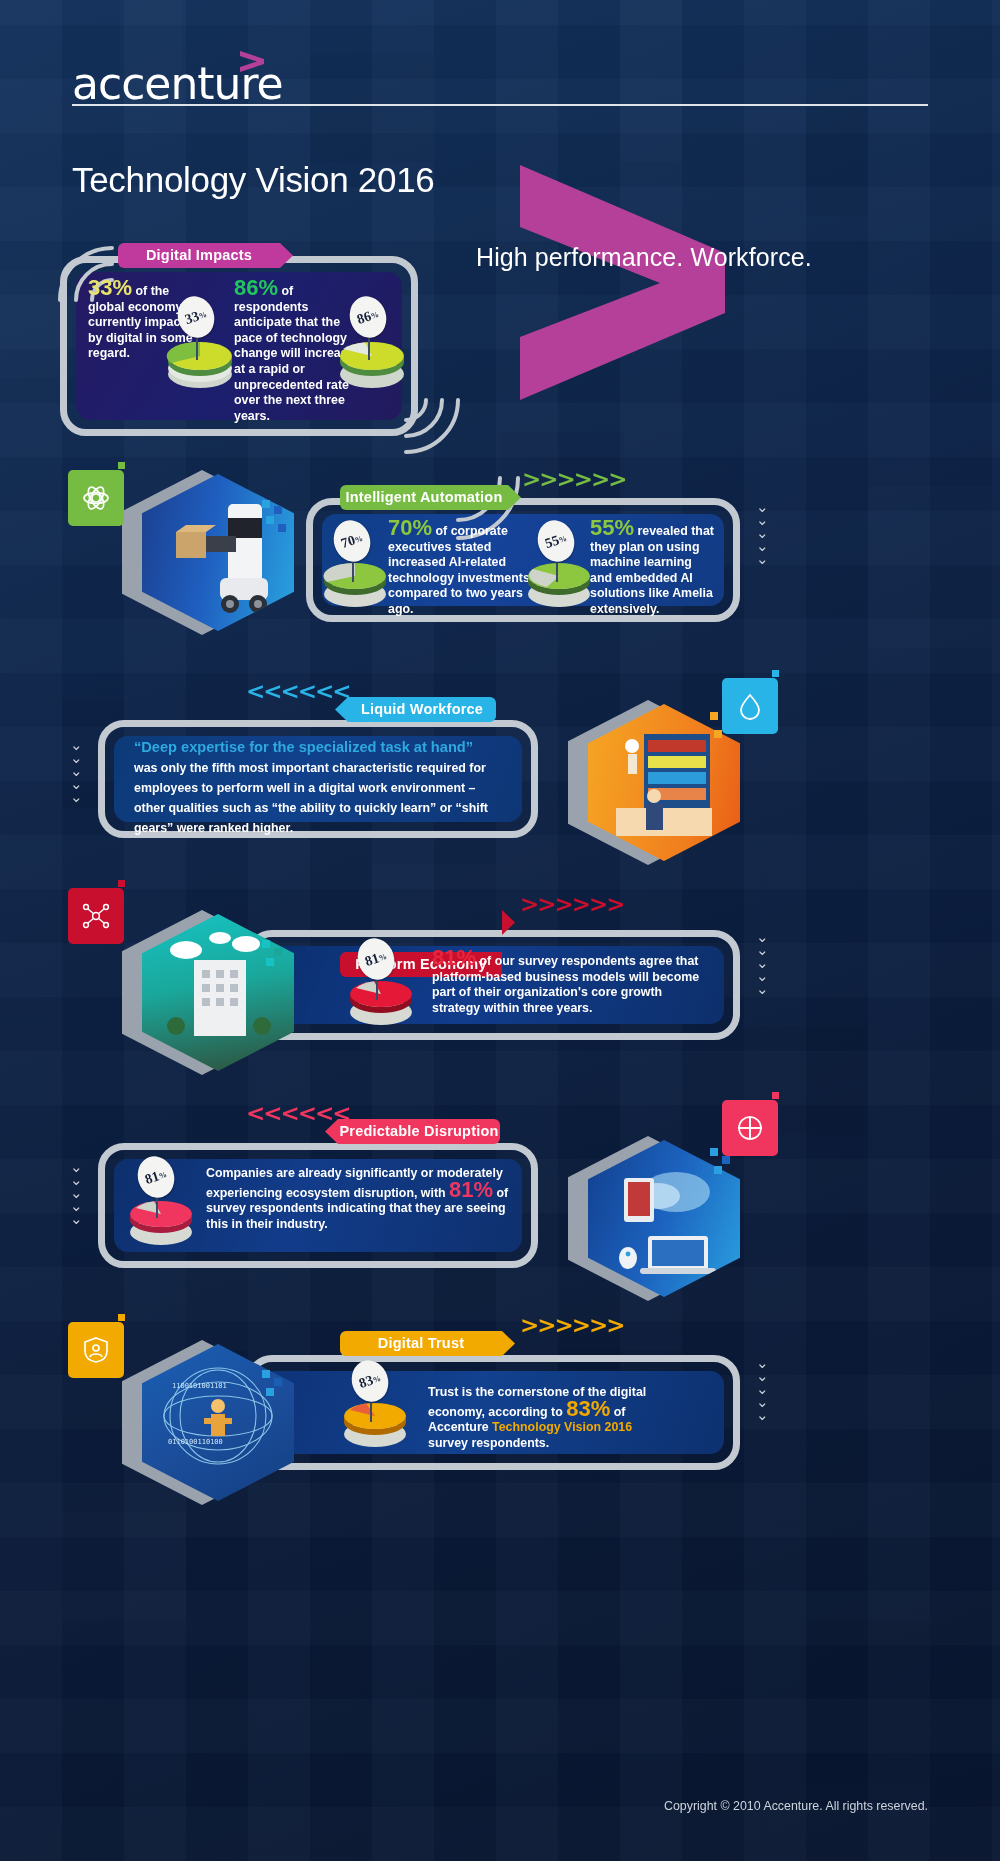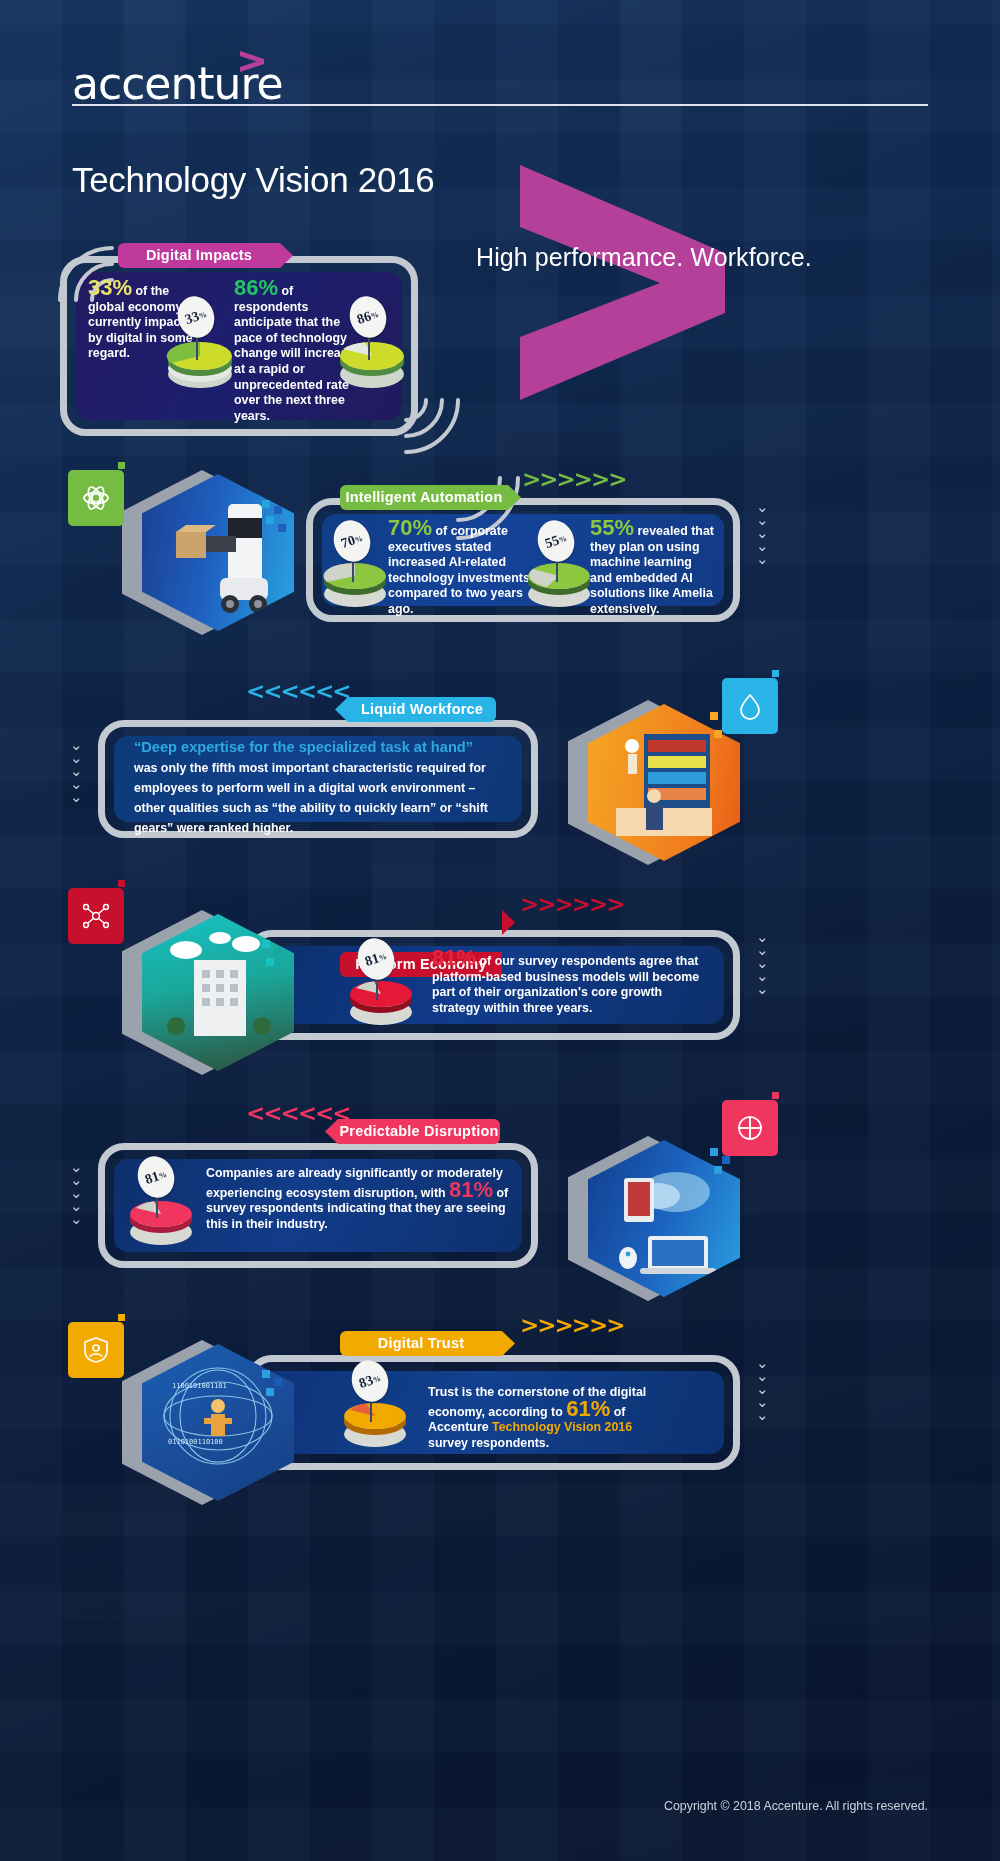--- a/index.html
+++ b/index.html
@@ -479,21 +479,21 @@
 <div class="panel" style="left:262px;top:1371px;width:462px;height:83px;
      background:linear-gradient(110deg,#0e3378 0%,#12418f 45%,#0d3170 100%)"></div>
 
 <div class="tag r rr" style="left:340px;top:1331px;width:162px;background:#f2a900">Digital Trust</div>
 <svg style="position:absolute;left:502px;top:1331px;width:13px;height:25px;z-index:6">
   <polygon points="0,0 13,12.5 0,25" fill="#f2a900"></polygon>
   </svg>
 <div class="chevs" style="left:520px;top:1312px;color:#f2a900">&gt;&gt;&gt;&gt;&gt;&gt;</div>
 
 <div class="txt" style="left:428px;top:1385px;width:240px">
-  <span>Trust is the cornerstone of the digital economy, according to </span><span class="pct" style="color:#f2a900">61%</span><span> of Accenture </span><span style="color:#f2a900">Technology Vision 2016</span><span> survey respondents.</span>
+  <span>Trust is the cornerstone of the digital economy, according to </span><span class="pct" style="color:#f2a900">83%</span><span> of Accenture </span><span style="color:#f2a900">Technology Vision 2016</span><span> survey respondents.</span>
 </div>
 
 <svg class="pie" style="left:338px;top:1392px;width:74px;height:56px" viewBox="0 0 74 56">
   <ellipse cx="37" cy="42" rx="31" ry="13" fill="#d6dad2"></ellipse>
   <path d="M6 30 A31 13 0 0 0 68 30 L68 24 A31 13 0 0 1 6 24 Z" fill="#b06a00"></path>
   <ellipse cx="37" cy="24" rx="31" ry="13" fill="#f2a900"></ellipse>
   <path d="M37 24 L12 18 A31 13 0 0 1 28 11.2 Z" fill="#e8603a"></path>
 </svg>
 <div class="flag" style="left:352px;top:1360px">
   <div class="flagpin" style="left:18px;top:34px;height:28px"></div>
@@ -501,13 +501,13 @@
 </div>
 
 <div class="vchev" style="left:756px;top:1358px">
   <span>⌄</span>
     <span>⌄</span>
     <span>⌄</span>
     <span>⌄</span>
     <span>⌄</span>
 </div>
 
-<div class="footer">Copyright © 2018 Accenture. All rights reserved.</div>
+<div class="footer">Copyright © 2010 Accenture. All rights reserved.</div>
 
 </body></html>

